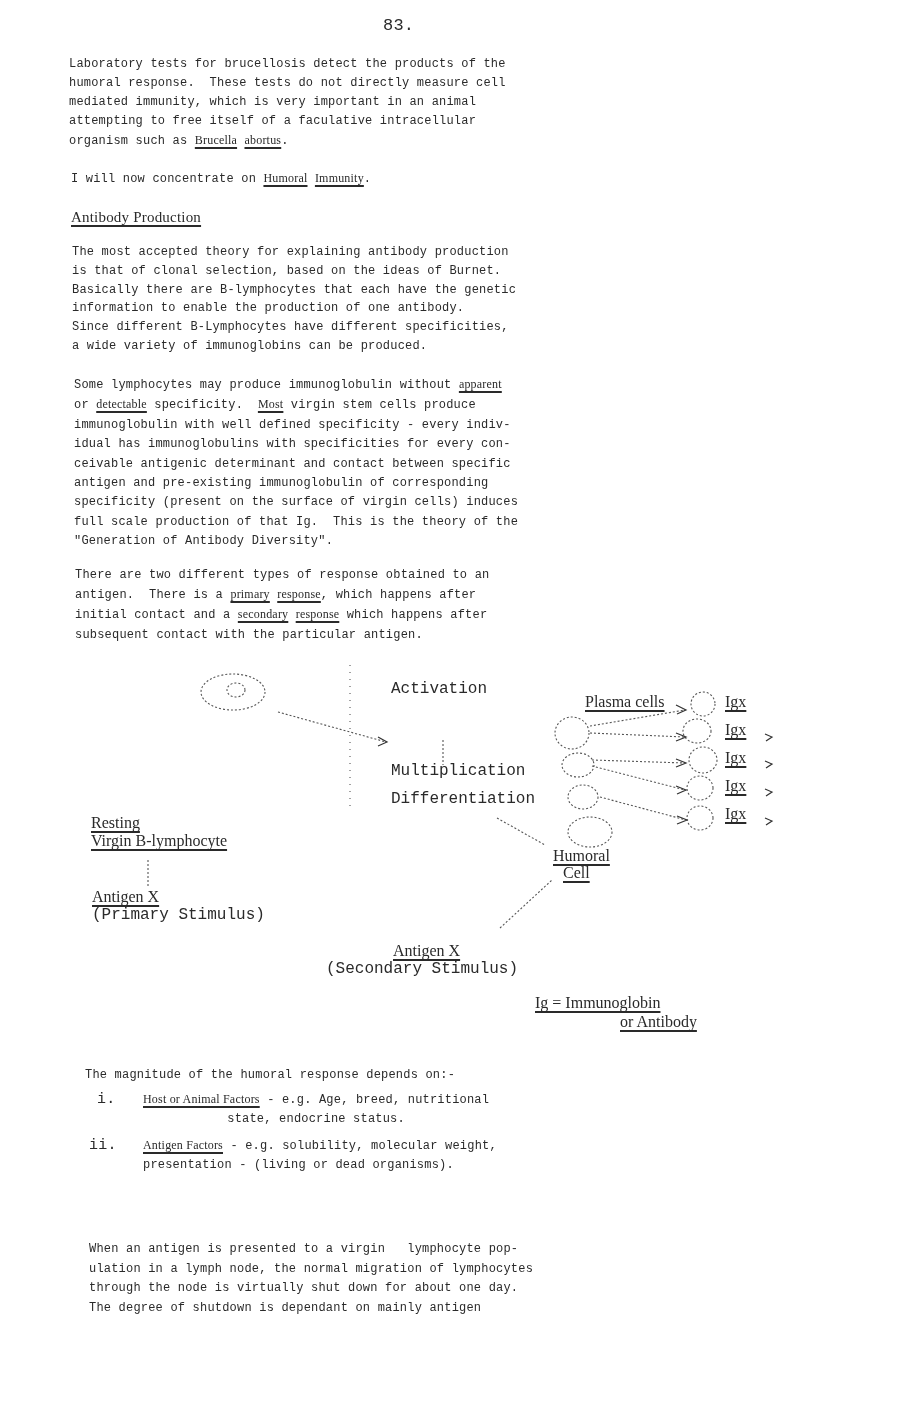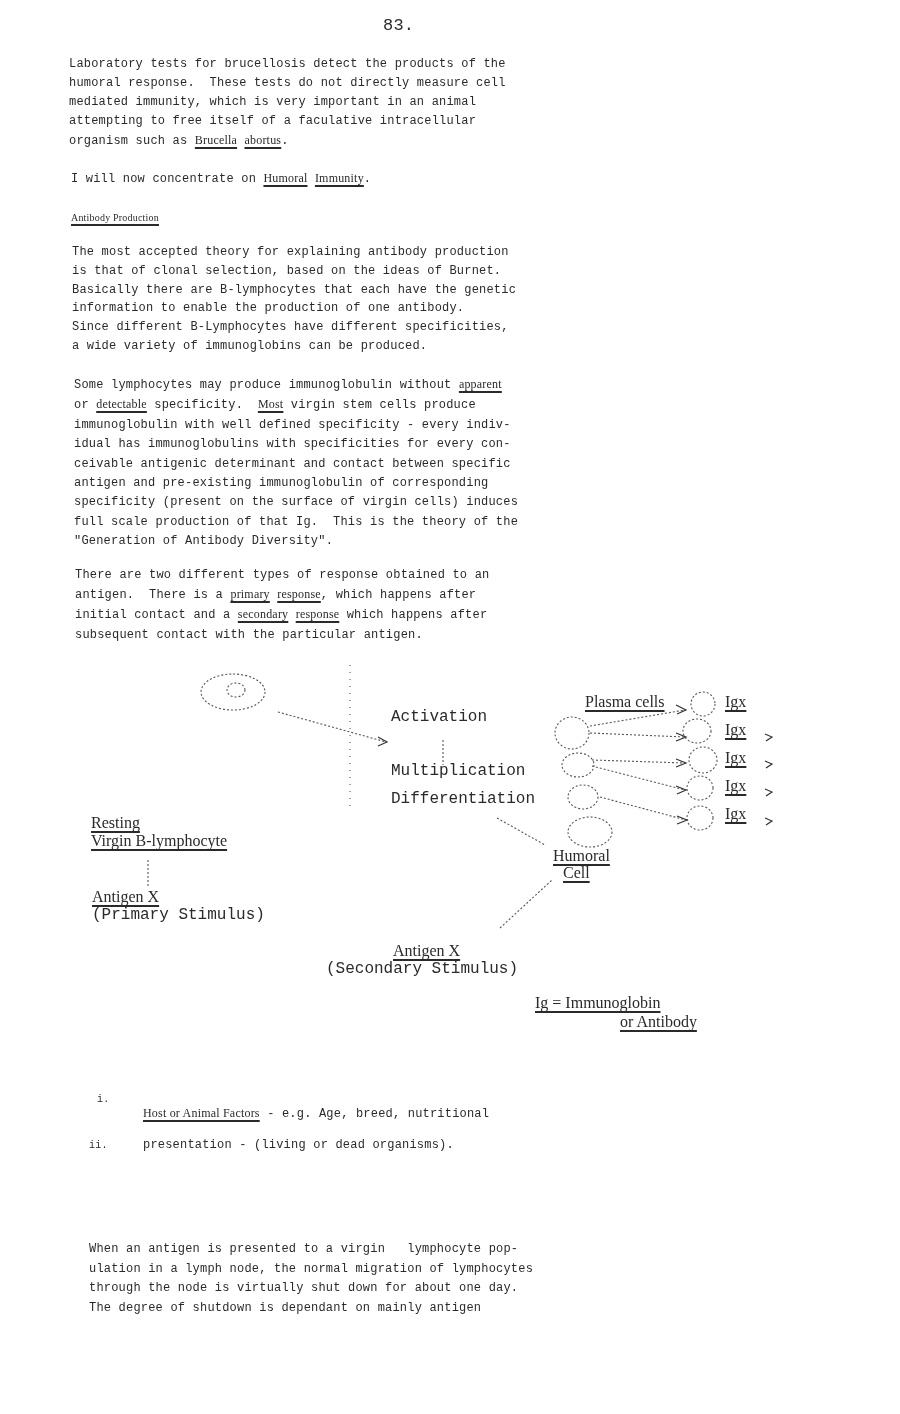--- a/index.html
+++ b/index.html
@@ -1,19 +1,19 @@
 <!DOCTYPE html>
 <html><head>
   <meta charset="utf-8">
   <style>
     html, body { margin: 0; padding: 0; background: #ffffff; }
     body { width: 900px; height: 1414px; position: relative; overflow: hidden;
       font-family: "Liberation Mono", "DejaVu Sans Mono", monospace; color: #2a2a2a; }
     .page { position: absolute; left: 0; top: 0; width: 868px; height: 1414px; }
-    .abs { position: absolute; white-space: pre; font-size: 10px; line-height: 19px; letter-spacing: 0.2px; }
+    .abs { position: absolute; white-space: pre; font-size: 15px; line-height: 19px; letter-spacing: 0.2px; }
     .u { text-decoration: underline; text-decoration-thickness: 1.5px; text-underline-offset: 3px; font-family: Liberation Serif, serif; }
     .para { position: absolute; font-size: 12px; line-height: 19px; white-space: pre; letter-spacing: 0.2px; }
     .line { display: block; }
     svg.diagram { position: absolute; left: 0; top: 650px; width: 900px; height: 400px; }
     .dlabel { position: absolute; font-size: 16px; white-space: pre; }
   </style>
 </head>
 <body>
 
 <div class="page">
@@ -71,42 +71,43 @@
       <polyline points="677,816 687,820 677,824"></polyline>
 
       <polyline points="765,734 772,737 766,741"></polyline>
       <polyline points="765,761 772,764 766,768"></polyline>
       <polyline points="765,789 772,792 766,796"></polyline>
       <polyline points="765,818 772,821 766,825"></polyline>
     </g>
   </svg>
 
   <div class="dlabel u" style="left:585px; top:665px;margin-top:28px;">Plasma cells</div>
-  <div class="dlabel" style="left:391px; top:708px;">Activation</div>
+  <div class="dlabel" style="left:391px; top:680px;">Activation</div>
   <div class="dlabel" style="left:391px; top:762px;">Multiplication</div>
   <div class="dlabel" style="left:391px; top:790px;">Differentiation</div>
   <div class="dlabel u" style="left:91px; top:814px;">Resting</div>
   <div class="dlabel u" style="left:91px; top:832px;">Virgin B-lymphocyte</div>
   <div class="dlabel u" style="left:92px; top:888px;">Antigen X</div>
   <div class="dlabel" style="left:92px; top:906px;">(Primary Stimulus)</div>
   <div class="dlabel u" style="left:553px; top:847px;">Humoral</div>
   <div class="dlabel u" style="left:563px; top:864px;">Cell</div>
   <div class="dlabel u" style="left:393px; top:942px;">Antigen X</div>
   <div class="dlabel" style="left:326px; top:960px;">(Secondary Stimulus)</div>
 
   <div class="dlabel u" style="left:725px; top:693px;">Igx</div>
   <div class="dlabel u" style="left:725px; top:721px;">Igx</div>
   <div class="dlabel u" style="left:725px; top:749px;">Igx</div>
   <div class="dlabel u" style="left:725px; top:777px;">Igx</div>
   <div class="dlabel u" style="left:725px; top:805px;">Igx</div>
 
   <div class="dlabel u" style="left:535px; top:994px;">Ig = Immunoglobin</div>
   <div class="dlabel u" style="left:620px; top:1013px;">or Antibody</div>
 
+  <div class="para" style="left:85px; top:1066px;"><span class="line">The magnitude of the humoral response depends on:-</span></div>
   <div id="factor-list" style="position:absolute; left:89px; top:1090px;">
       <div class="abs" style="left: 8px; top: 0px;">i.</div>
-      <div class="para" style="left: 54px; top: 14px; text-align: center;"><span class="line"><span class="u">Host or Animal Factors</span> - e.g. Age, breed, nutritional</span></div>
+      <div class="para" style="left: 54px; top: 0px; text-align: center;"><span class="line"><span class="u">Host or Animal Factors</span> - e.g. Age, breed, nutritional</span><span class="line">state, endocrine status.</span></div>
       <div class="abs" style="left: 0px; top: 46px;">ii.</div>
-      <div class="para" style="left: 54px; top: 46px;"><span class="line">presentation - (living or dead organisms).</span></div>
+      <div class="para" style="left: 54px; top: 46px;"><span class="line"><span class="u">Antigen Factors</span> - e.g. solubility, molecular weight,</span><span class="line">presentation - (living or dead organisms).</span></div>
     </div>
   <div class="para" style="left:89px; top:1240px; line-height:19.5px;"><span class="line">When an antigen is presented to a virgin   lymphocyte pop-</span><span class="line">ulation in a lymph node, the normal migration of lymphocytes</span><span class="line">through the node is virtually shut down for about one day.</span><span class="line">The degree of shutdown is dependant on mainly antigen</span></div>
 
 </div>
 
 </body></html>

